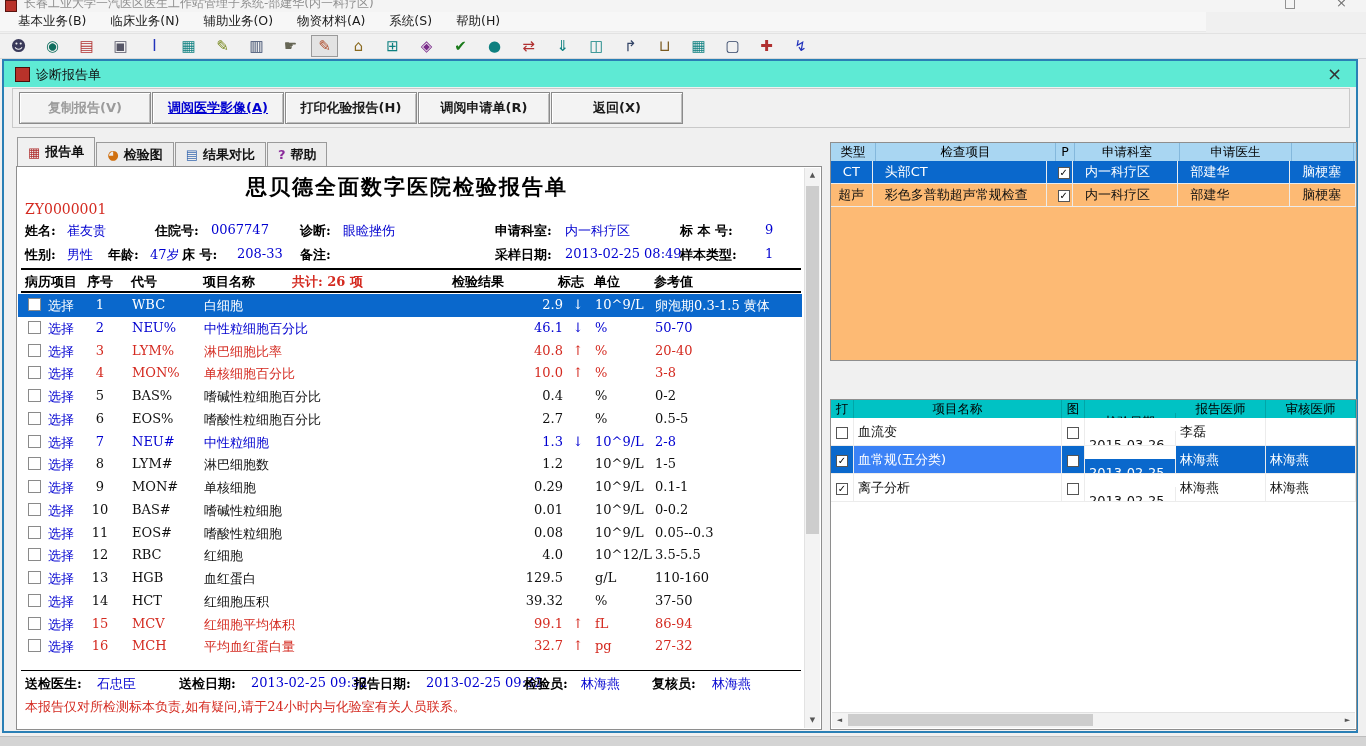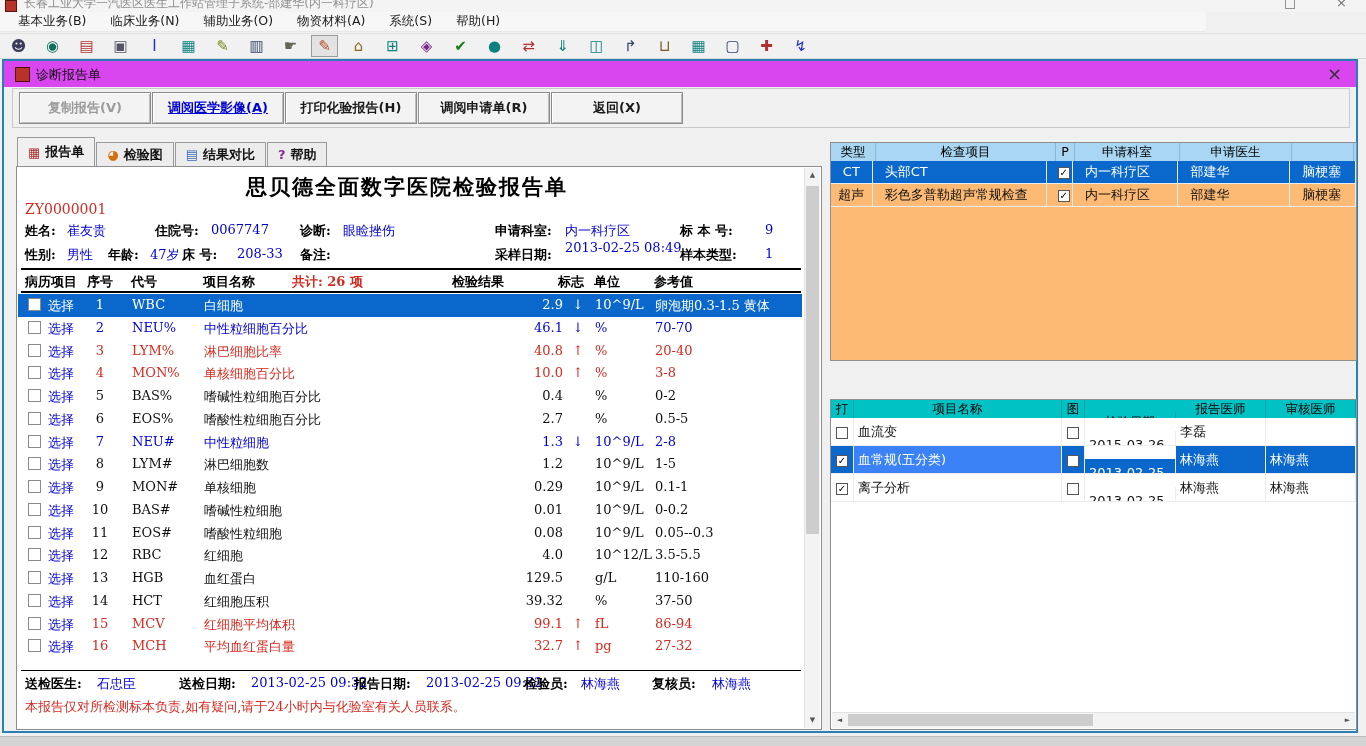--- a/index.html
+++ b/index.html
@@ -21,21 +21,21 @@
   .toolbar{position:absolute;left:0;top:33px;width:1366px;height:26px;background:#f1f1f1;
            border-top:1px solid #e2e2e2;border-bottom:1px solid #d8d8d8;display:flex;align-items:center;
            padding-left:5px;box-sizing:border-box;gap:7px;}
   .tool{width:27px;height:22px;display:flex;align-items:center;justify-content:center;font-size:15px;
         border:1px solid transparent;box-sizing:border-box;background:transparent;}
   .tool.pressed{border:1px solid #9a9a9a;background:#e3e3e3;}
 
   
   .dialog{position:absolute;left:2px;top:59px;width:1356px;height:674px;background:#f0f0f0;
           border:2px solid #2a7fb5;box-sizing:border-box;}
-  .dlg-titlebar{position:absolute;left:0;top:0;width:100%;height:26px;background:#d946ef;}
+  .dlg-titlebar{position:absolute;left:0;top:0;width:100%;height:26px;background:#5eead4;}
   .dlg-icon{position:absolute;left:11px;top:6px;width:13px;height:13px;background:#b8322a;border:1px solid #4a0e0a;}
   .dlg-title{position:absolute;left:32px;top:5px;font-size:13px;color:#111;}
   .dlg-close{position:absolute;right:14px;top:2px;font-size:18px;color:#333;cursor:default;}
 
   
   .btn-panel{position:absolute;left:8px;top:27px;width:1338px;height:40px;background:#f1f1f1;
              border:1px solid #c9c9c9;box-sizing:border-box;display:flex;align-items:center;padding-left:6px;gap:1px;}
   .action-btn{width:132px;height:32px;background:#f3f3f3;border:1px solid #8b8b8b;
               box-shadow:inset 1px 1px 0 #ffffff, inset -1px -1px 0 #bdbdbd;
               font-family:inherit;font-size:13px;font-weight:bold;color:#1a1a1a;}
@@ -270,21 +270,21 @@
 
       <span class="info-label" style="left:8px;top:79px">性别:</span>
       <span class="info-value" style="left:50px;top:79px">男性</span>
       <span class="info-label" style="left:91px;top:79px">年龄:</span>
       <span class="info-value" style="left:133px;top:79px">47岁</span>
       <span class="info-label" style="left:165px;top:79px">床  号:</span>
       <span class="info-value" style="left:220px;top:79px">208-33</span>
       <span class="info-label" style="left:283px;top:79px">备注:</span>
       <span class="info-value" style="left:326px;top:79px"></span>
       <span class="info-label" style="left:478px;top:79px">采样日期:</span>
-      <span class="info-value" style="left:548px;top:73px">2013-02-25 08:49</span>
+      <span class="info-value" style="left:548px;top:79px">2013-02-25 08:49</span>
       <span class="info-label" style="left:663px;top:79px">样本类型:</span>
       <span class="info-value" style="left:748px;top:79px">1</span>
 
       <div class="hr" style="top:101px;height:2px;"></div>
 
       <span class="th" style="left:8px;top:106px">病历项目</span>
       <span class="th" style="left:70px;top:106px">序号</span>
       <span class="th" style="left:114px;top:106px">代号</span>
       <span class="th" style="left:186px;top:106px">项目名称</span>
       <span class="th red" style="left:275px;top:106px">共计: 26 项</span>
@@ -309,21 +309,21 @@
           </div>
           <div class="lab-row c-blue">
             <span class="cbx"></span>
             <span class="cell sel-label">选择</span>
             <span class="cell val col-seq">2</span>
             <span class="cell val col-code">NEU%</span>
             <span class="cell val col-name">中性粒细胞百分比</span>
             <span class="cell val col-result">46.1</span>
             <span class="cell val col-flag">↓</span>
             <span class="cell val col-unit">%</span>
-            <span class="cell val col-ref">70-70</span>
+            <span class="cell val col-ref">50-70</span>
           </div>
           <div class="lab-row c-red">
             <span class="cbx"></span>
             <span class="cell sel-label">选择</span>
             <span class="cell val col-seq">3</span>
             <span class="cell val col-code">LYM%</span>
             <span class="cell val col-name">淋巴细胞比率</span>
             <span class="cell val col-result">40.8</span>
             <span class="cell val col-flag">↑</span>
             <span class="cell val col-unit">%</span>

